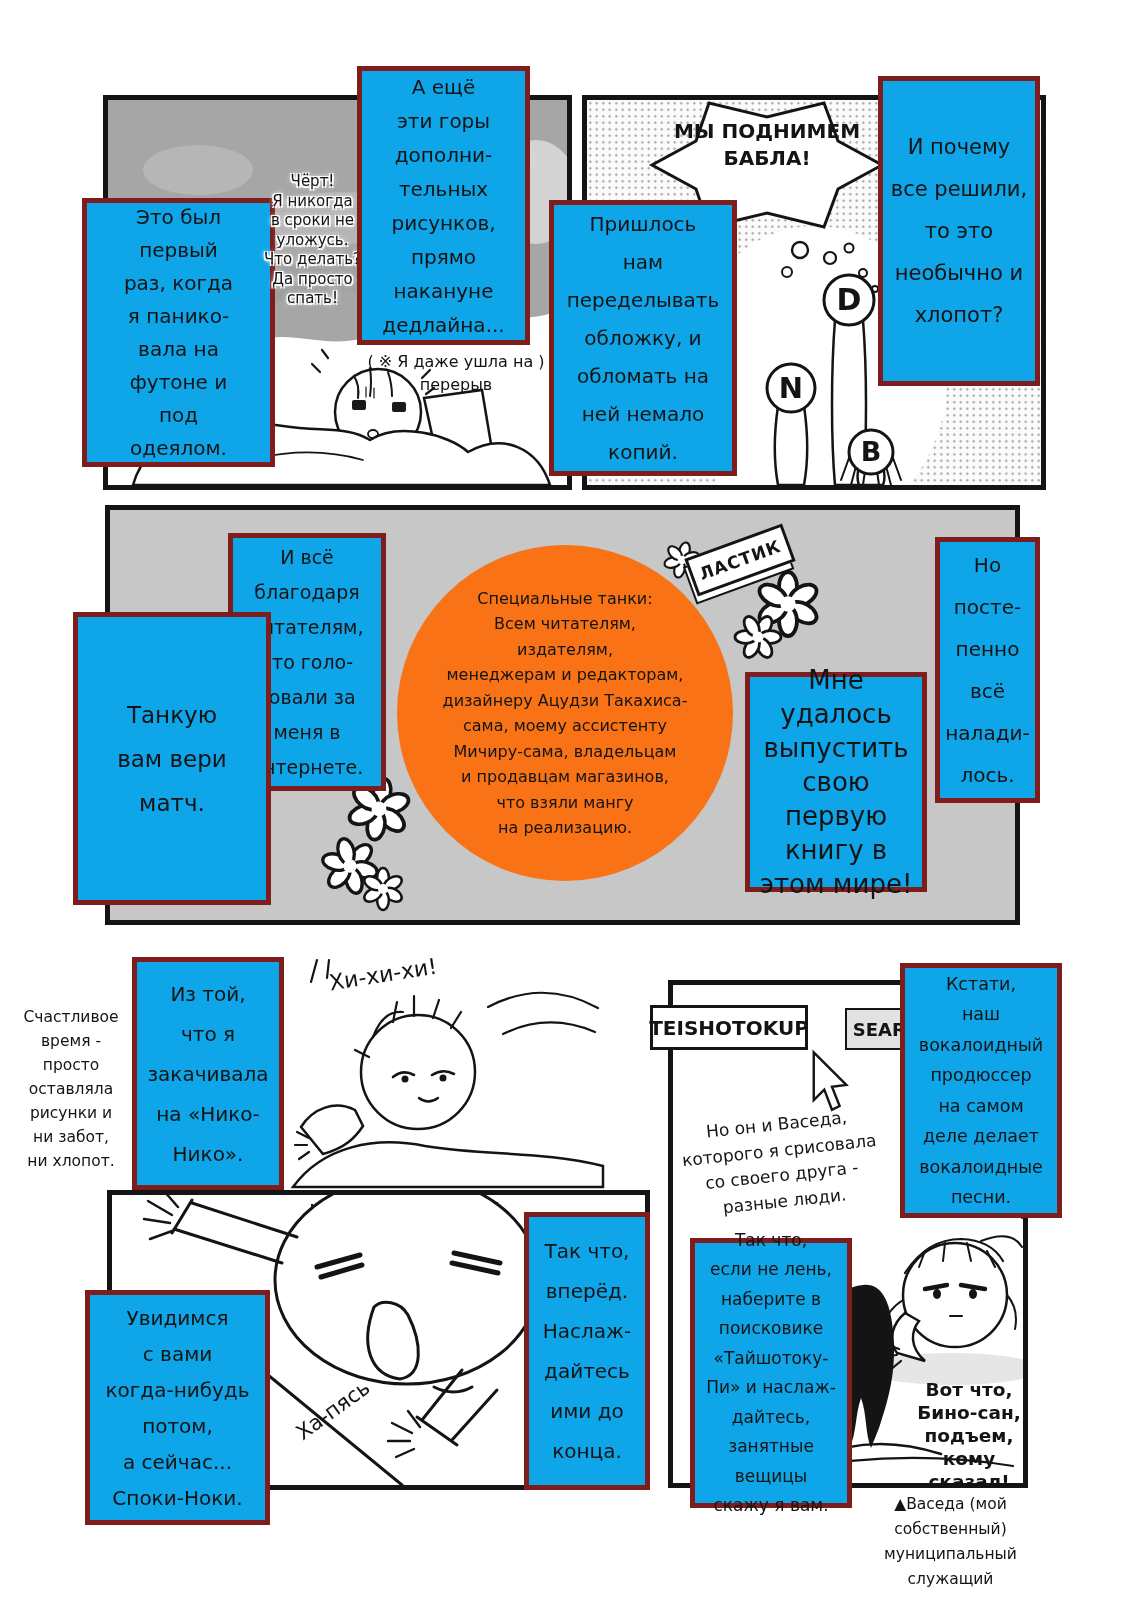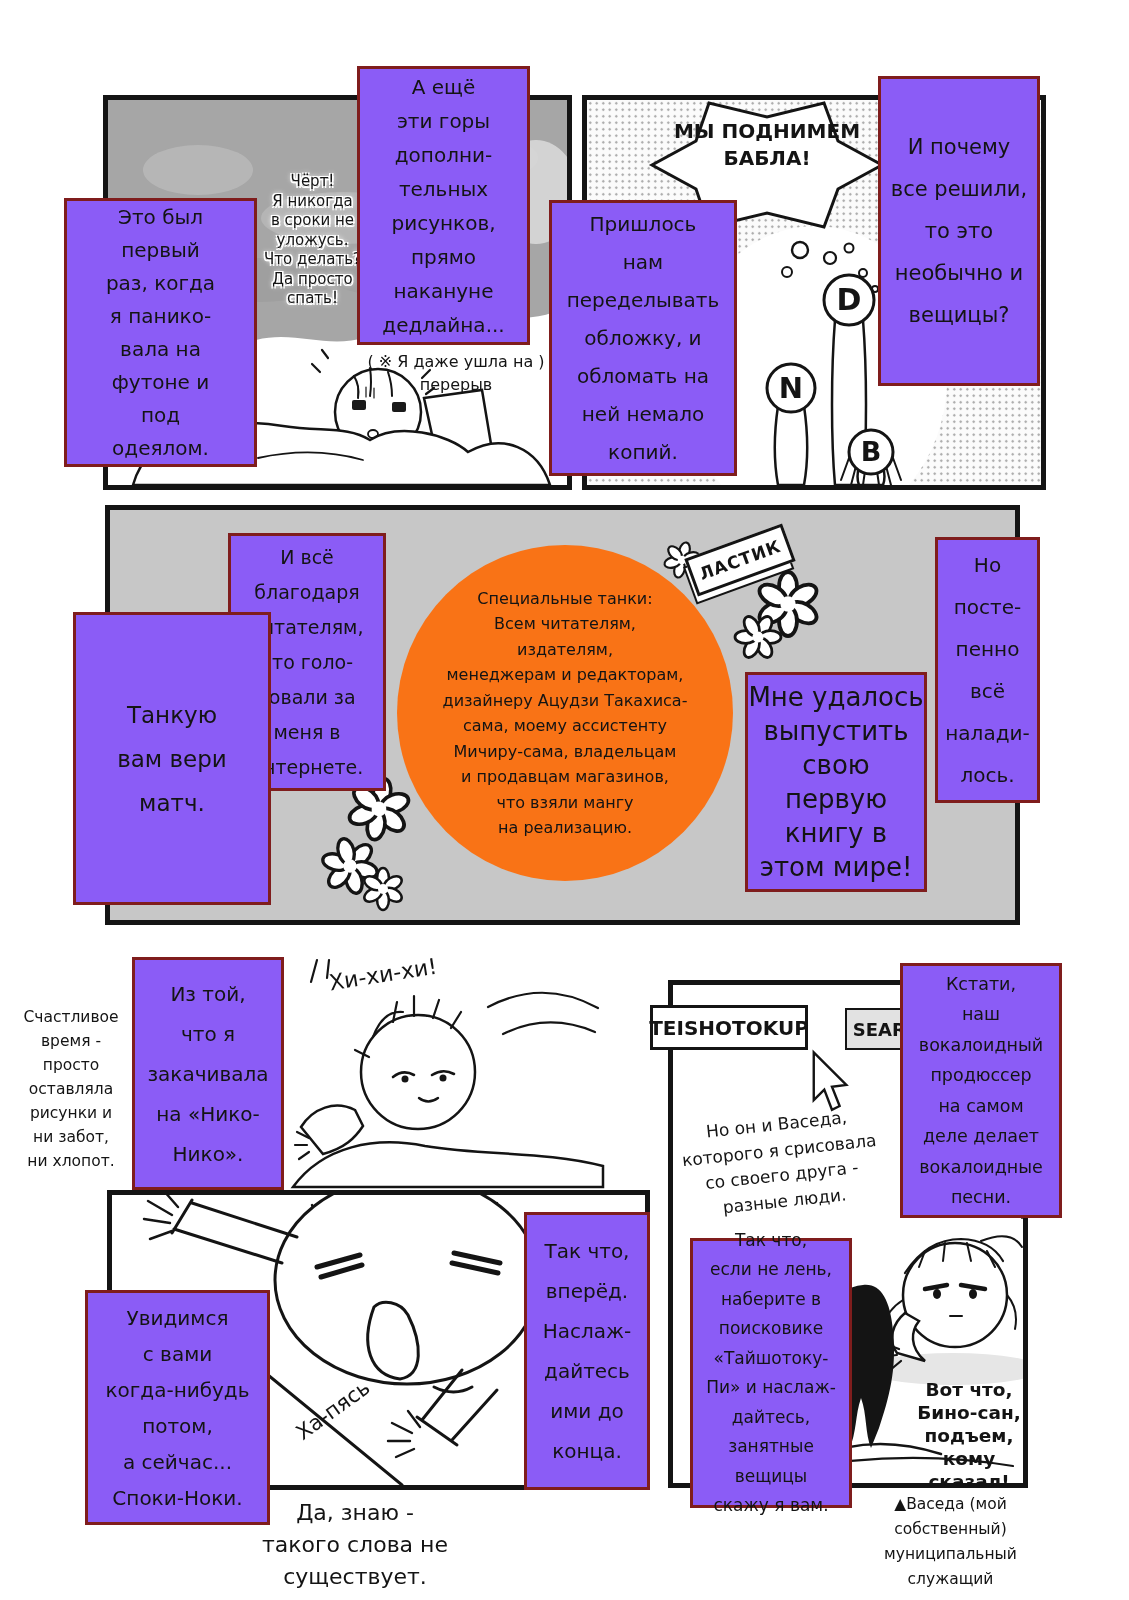--- a/index.html
+++ b/index.html
@@ -4,21 +4,21 @@
 <style>
   html,body{margin:0;padding:0;background:#fff;}
   .page{position:relative;width:1129px;height:1600px;background:#fff;overflow:hidden;
         font-family:"DejaVu Sans",sans-serif;color:#141414;}
   .panel{position:absolute;border:5px solid #141414;box-sizing:border-box;background:#fff;}
   .panel > svg{position:absolute;left:0;top:0;width:100%;height:100%;overflow:hidden;}
   .dotted{background-color:#fbfbfb;
           background-image:radial-gradient(#a9a9a9 1.1px,transparent 1.35px);
           background-size:6.5px 6.5px;}
   .gray{background:#c7c7c7;}
-  .tbox{position:absolute;background:#8b5cf6;border:3px solid #7f1d1d;box-sizing:border-box;
+  .tbox{position:absolute;background:#0ea5e9;border:5px solid #7f1d1d;box-sizing:border-box;
         display:flex;align-items:center;justify-content:center;text-align:center;
         white-space:pre-line;}
   .free{position:absolute;white-space:pre-line;text-align:center;}
   .circle{position:absolute;border-radius:50%;background:#f97316;display:flex;align-items:center;
           justify-content:center;text-align:center;white-space:pre-line;}
   .halo{text-shadow:-1.5px -1.5px 0 #fff,1.5px -1.5px 0 #fff,-1.5px 1.5px 0 #fff,
         1.5px 1.5px 0 #fff,0 0 5px #fff,0 0 6px #fff;}
   .eraser{position:absolute;background:#fff;border:3px solid #141414;box-sizing:border-box;
           display:flex;align-items:center;justify-content:center;font-weight:bold;
           letter-spacing:1px;transform:rotate(-20deg);
@@ -186,21 +186,21 @@
       </g>
     </svg>
   </div>
 
   <div class="sinput" style="left:650px;top:1005px;width:158px;height:45px;font-size:20px;">TEISHOTOKUP</div>
   <div class="sbtn" style="left:845px;top:1008px;width:97px;height:42px;font-size:18px;">SEARCH</div>
   <svg class="free" viewBox="0 0 48 66" style="left:808px;top:1050px;width:46px;height:64px;overflow:visible;">
     <polygon points="6,2 6,52 17,41 25,62 33,58 25,38 40,36" fill="#fff" stroke="#141414" stroke-width="2.5"></polygon>
   </svg>
 
-  <div class="tbox" style="left:64px;top:198px;width:193px;height:269px;font-size:20px;line-height:33px;text-align:center;">Это был
+  <div class="tbox" style="left:82px;top:198px;width:193px;height:269px;font-size:20px;line-height:33px;text-align:center;">Это был
 первый
 раз, когда
 я панико-
 вала на
 футоне и
 под
 одеялом.</div>
 
   <div class="free halo" style="left:250px;top:172px;width:125px;font-size:15px;line-height:19.5px;">Чёрт!
 Я никогда
@@ -230,21 +230,21 @@
 переделывать
 обложку, и
 обломать на
 ней немало
 копий.</div>
 
   <div class="tbox" style="left:878px;top:76px;width:162px;height:310px;font-size:21px;line-height:42px;">И почему
 все решили,
 то это
 необычно и
-вещицы?</div>
+хлопот?</div>
 
   <div class="tbox" style="left:228px;top:533px;width:158px;height:258px;font-size:19px;line-height:35px;">И всё
 благодаря
 читателям,
 что голо-
 совали за
 меня в
 интернете.</div>
 
   <div class="tbox" style="left:73px;top:612px;width:198px;height:293px;font-size:23px;line-height:44px;">Танкую
@@ -291,23 +291,20 @@
 
   <div class="free" style="left:268px;top:1398px;width:130px;font-size:21px;transform:rotate(-36deg);">Ха-пясь</div>
 
   <div class="tbox" style="left:524px;top:1212px;width:126px;height:278px;font-size:20px;line-height:40px;">Так что,
 вперёд.
 Наслаж-
 дайтесь
 ими до
 конца.</div>
 
-  <div class="free" style="left:225px;top:1497px;width:260px;font-size:22px;line-height:32px;">Да, знаю -
-такого слова не
-существует.</div>
 
   <div class="free" style="left:668px;top:1112px;width:225px;font-size:17px;line-height:25.5px;transform:rotate(-6deg);">Но он и Васеда,
 которого я срисовала
 со своего друга -
 разные люди.</div>
 
   <div class="tbox" style="left:900px;top:963px;width:162px;height:255px;font-size:17.5px;line-height:30.5px;">Кстати,
 наш
 вокалоидный
 продюссер

